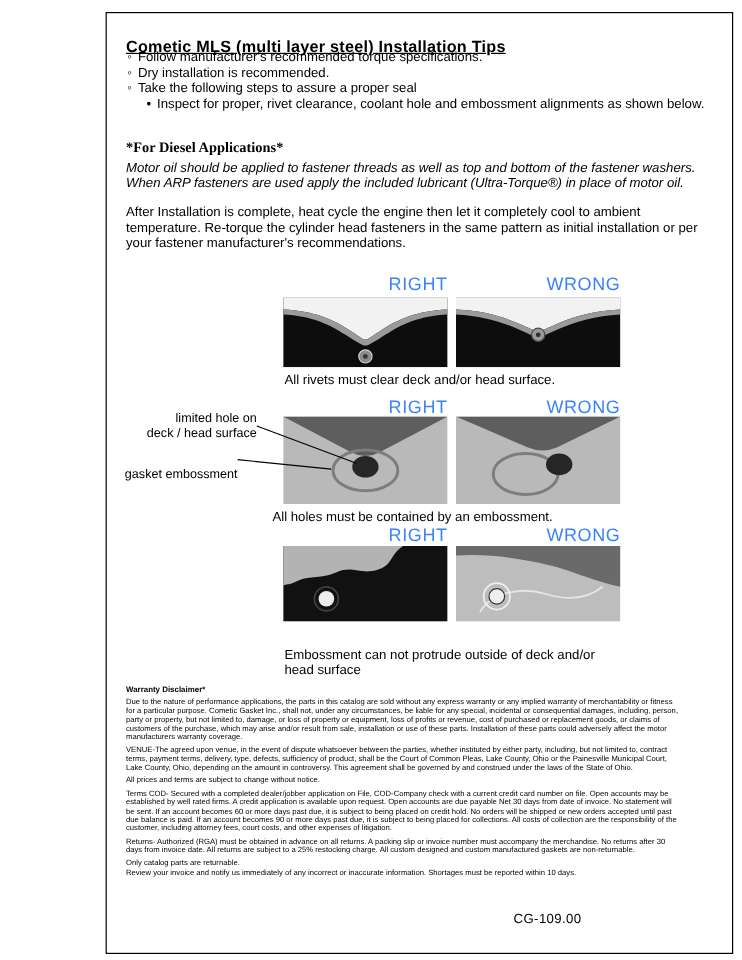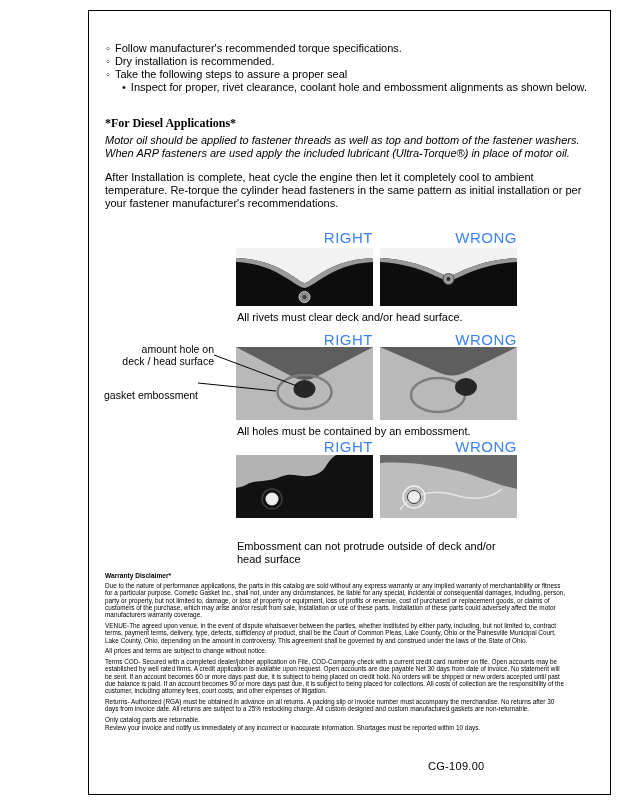--- a/index.html
+++ b/index.html
@@ -26,20 +26,21 @@
   .fine{font-size:6.4px;line-height:7.3px;margin:0 0 3.5px 0;}
   .fine.tight{margin:0;}
   .footer{position:absolute;left:428px;top:760px;font-size:11px;letter-spacing:.3px;}
 </style>
 </head>
 <body>
 
 <div class="page">
   <div class="sheet"></div>
 
+  <h1 class="title">Cometic MLS (multi layer steel) Installation Tips</h1>
 
   <div class="bullets">
     <div class="b">
         <span>Follow manufacturer's recommended torque specifications.</span>
       </div>
     <div class="b">
         <span>Dry installation is recommended.</span>
       </div>
     <div class="b">
         <span>Take the following steps to assure a proper seal</span>
@@ -89,31 +90,31 @@
   </div>
   <div class="img" style="left:380px;top:347px;">
     <svg width="137" height="73" viewBox="0 0 137 73">
       <rect width="137" height="73" fill="#b9b9b9"></rect>
       <path d="M0,0 H137 L84,26 Q72,31 60,26 Z" fill="#5e5e5e"></path>
       <ellipse cx="58" cy="48" rx="27" ry="17" fill="none" stroke="#7d7d7d" stroke-width="2.5"></ellipse>
       <ellipse cx="86" cy="40" rx="11" ry="9" fill="#262626"></ellipse>
     </svg>
   </div>
   <div class="callout" style="left:114px;top:343px;width:100px;">
-    <div>amount hole on</div>
+    <div>limited hole on</div>
     <div>deck / head surface</div>
   </div>
   <div class="callout" style="left:100px;top:389px;width:98px;">gasket embossment</div>
   <div class="img" style="left:190px;top:350px;">
     <svg width="120" height="50" viewBox="0 0 120 50">
       <line x1="24" y1="5" x2="107" y2="36" stroke="#000" stroke-width="1"></line>
       <line x1="8" y1="33" x2="86" y2="41" stroke="#000" stroke-width="1"></line>
     </svg>
   </div>
-  <div class="cap" style="left:237px;top:425px;">All holes must be contained by an embossment.</div>
+  <div class="cap" style="left:227px;top:425px;">All holes must be contained by an embossment.</div>
 
   <div class="lbl" style="left:236px;top:438px;">RIGHT</div>
   <div class="lbl" style="left:380px;top:438px;">WRONG</div>
   <div class="img" style="left:236px;top:455px;">
     <svg width="137" height="63" viewBox="0 0 137 63">
       <rect width="137" height="63" fill="#111111"></rect>
       <path d="M0,0 H100 C88,8 92,16 78,20 C64,24 58,16 44,22 C30,28 20,24 10,30 C6,32 2,32 0,33 Z" fill="#b3b3b3"></path>
       <circle cx="36" cy="44" r="10" fill="none" stroke="#3f3f3f" stroke-width="1.5"></circle>
       <circle cx="36" cy="44" r="6.5" fill="#ededed"></circle>
     </svg>

